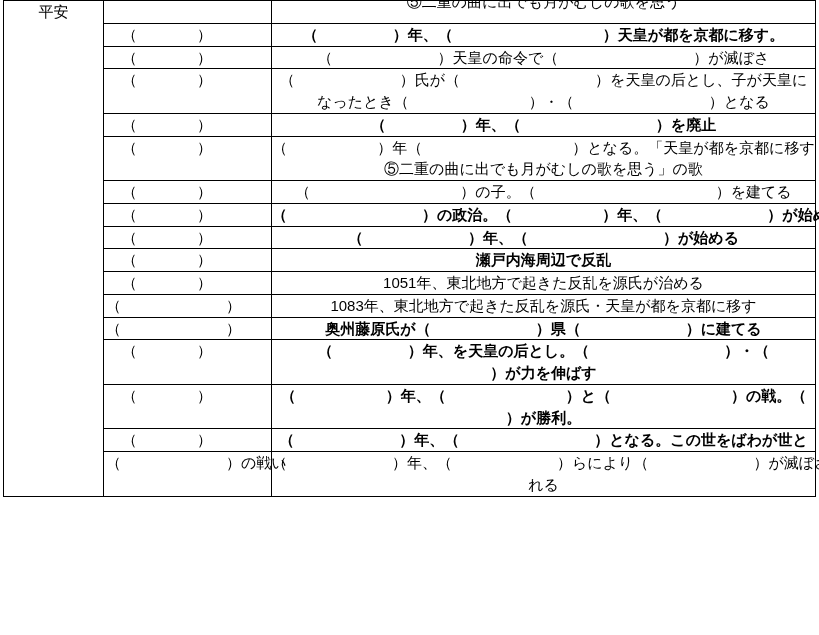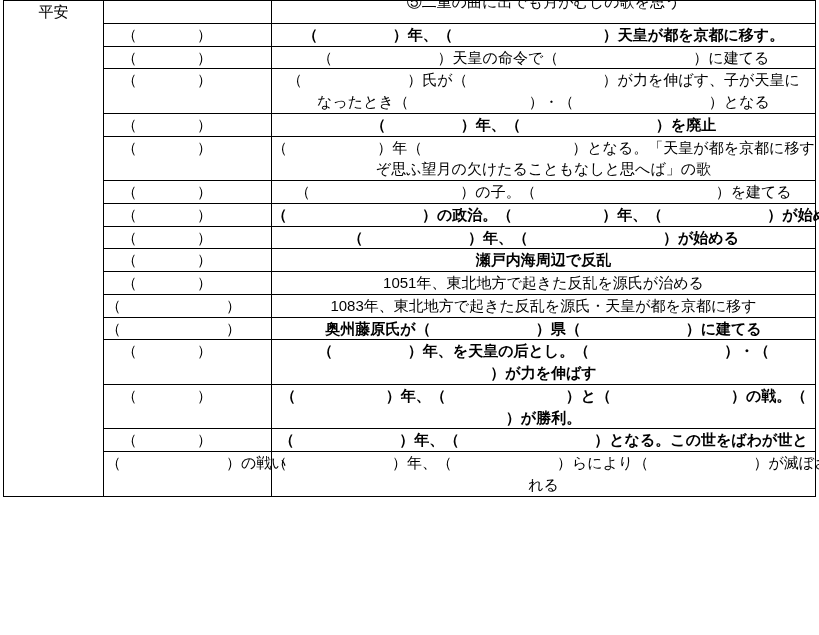--- a/index.html
+++ b/index.html
@@ -107,44 +107,44 @@
       <tr>
         <td class="code"><span class="codeline">（　　　　）</span></td>
         <td class="desc b">
             <span class="descline nowrap">（　　　　　）年、（　　　　　　　　　　）天皇が都を京都に移す。</span>
           </td>
       </tr>
 
       <tr>
         <td class="code"><span class="codeline">（　　　　）</span></td>
         <td class="desc">
-            <span class="descline nowrap">（　　　　　　　）天皇の命令で（　　　　　　　　　）に建てる</span>
+            <span class="descline nowrap">（　　　　　　　）天皇の命令で（　　　　　　　　　）が滅ぼさ</span>
           </td>
       </tr>
 
       <tr>
         <td class="code"><span class="codeline">（　　　　）</span></td>
         <td class="desc cell-2line">
-          <span class="descline nowrap">（　　　　　　　）氏が（　　　　　　　　　）が力を伸ばす、子が天皇に</span>
+          <span class="descline nowrap">（　　　　　　　）氏が（　　　　　　　　　）を天皇の后とし、子が天皇に</span>
           <span class="descline nowrap">なったとき（　　　　　　　　）・（　　　　　　　　　）となる</span>
         </td>
       </tr>
 
       <tr>
         <td class="code"><span class="codeline">（　　　　）</span></td>
         <td class="desc b">
             <span class="descline nowrap">（　　　　　）年、（　　　　　　　　　）を廃止</span>
           </td>
       </tr>
 
       <tr>
         <td class="code"><span class="codeline">（　　　　）</span></td>
         <td class="desc cell-2line">
           <span class="descline nowrap">（　　　　　　）年（　　　　　　　　　　）となる。「天皇が都を京都に移す</span>
-          <span class="descline nowrap">ぞ思ふ望月の欠けたることもなしと思へば」の歌</span>
+          <span class="descline nowrap">⑤二重の曲に出でも月がむしの歌を思う」の歌</span>
         </td>
       </tr>
 
       <tr>
         <td class="code"><span class="codeline">（　　　　）</span></td>
         <td class="desc">
             <span class="descline nowrap">（　　　　　　　　　　）の子。（　　　　　　　　　　　　）を建てる</span>
           </td>
       </tr>
 

